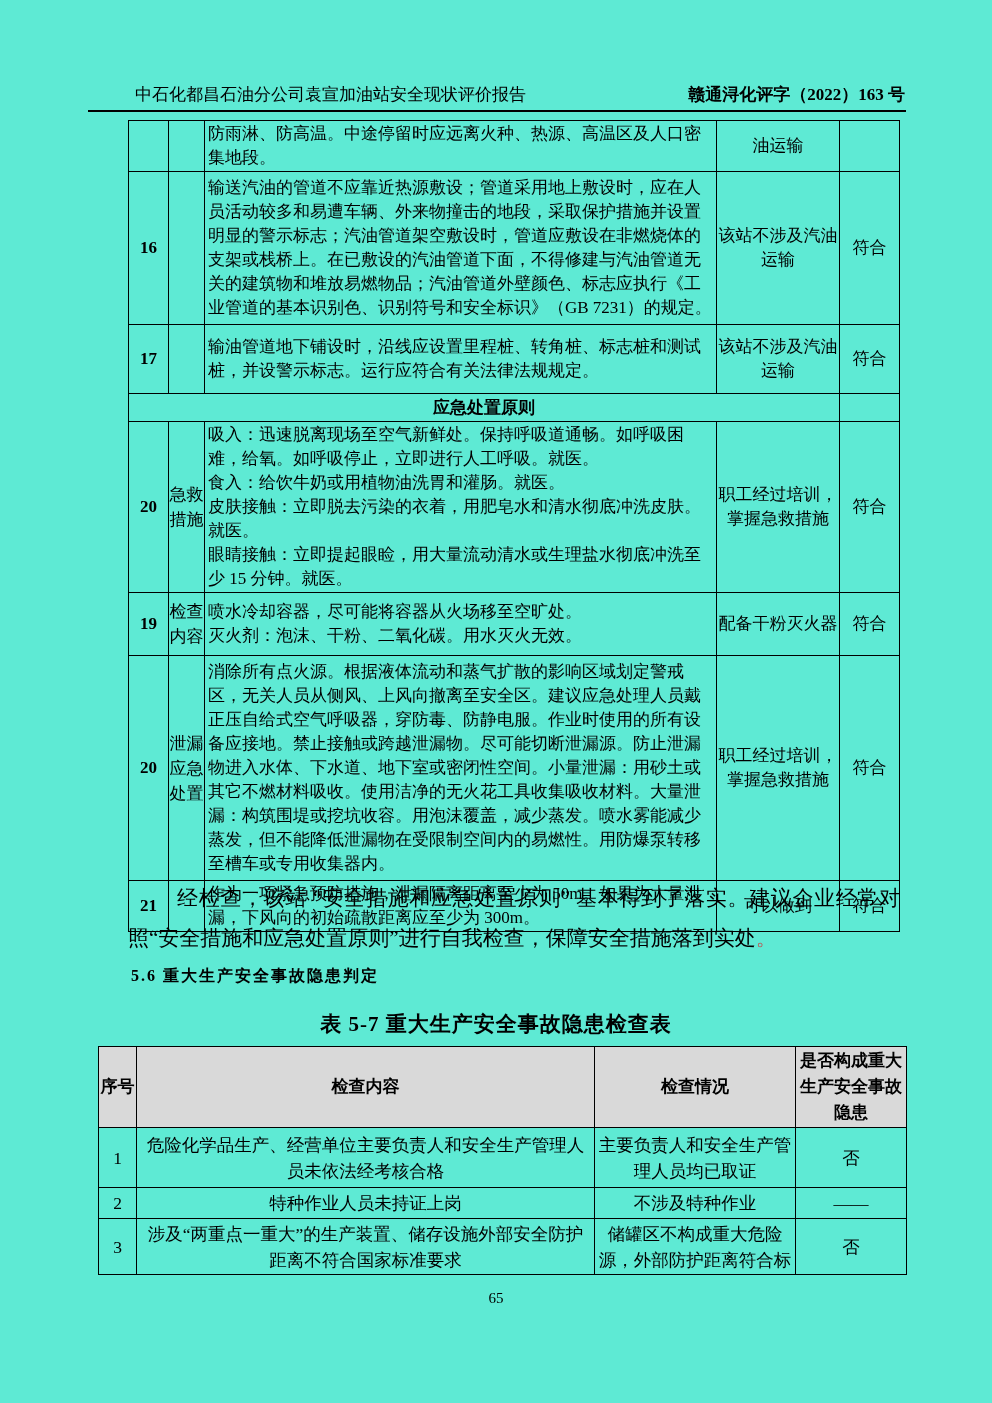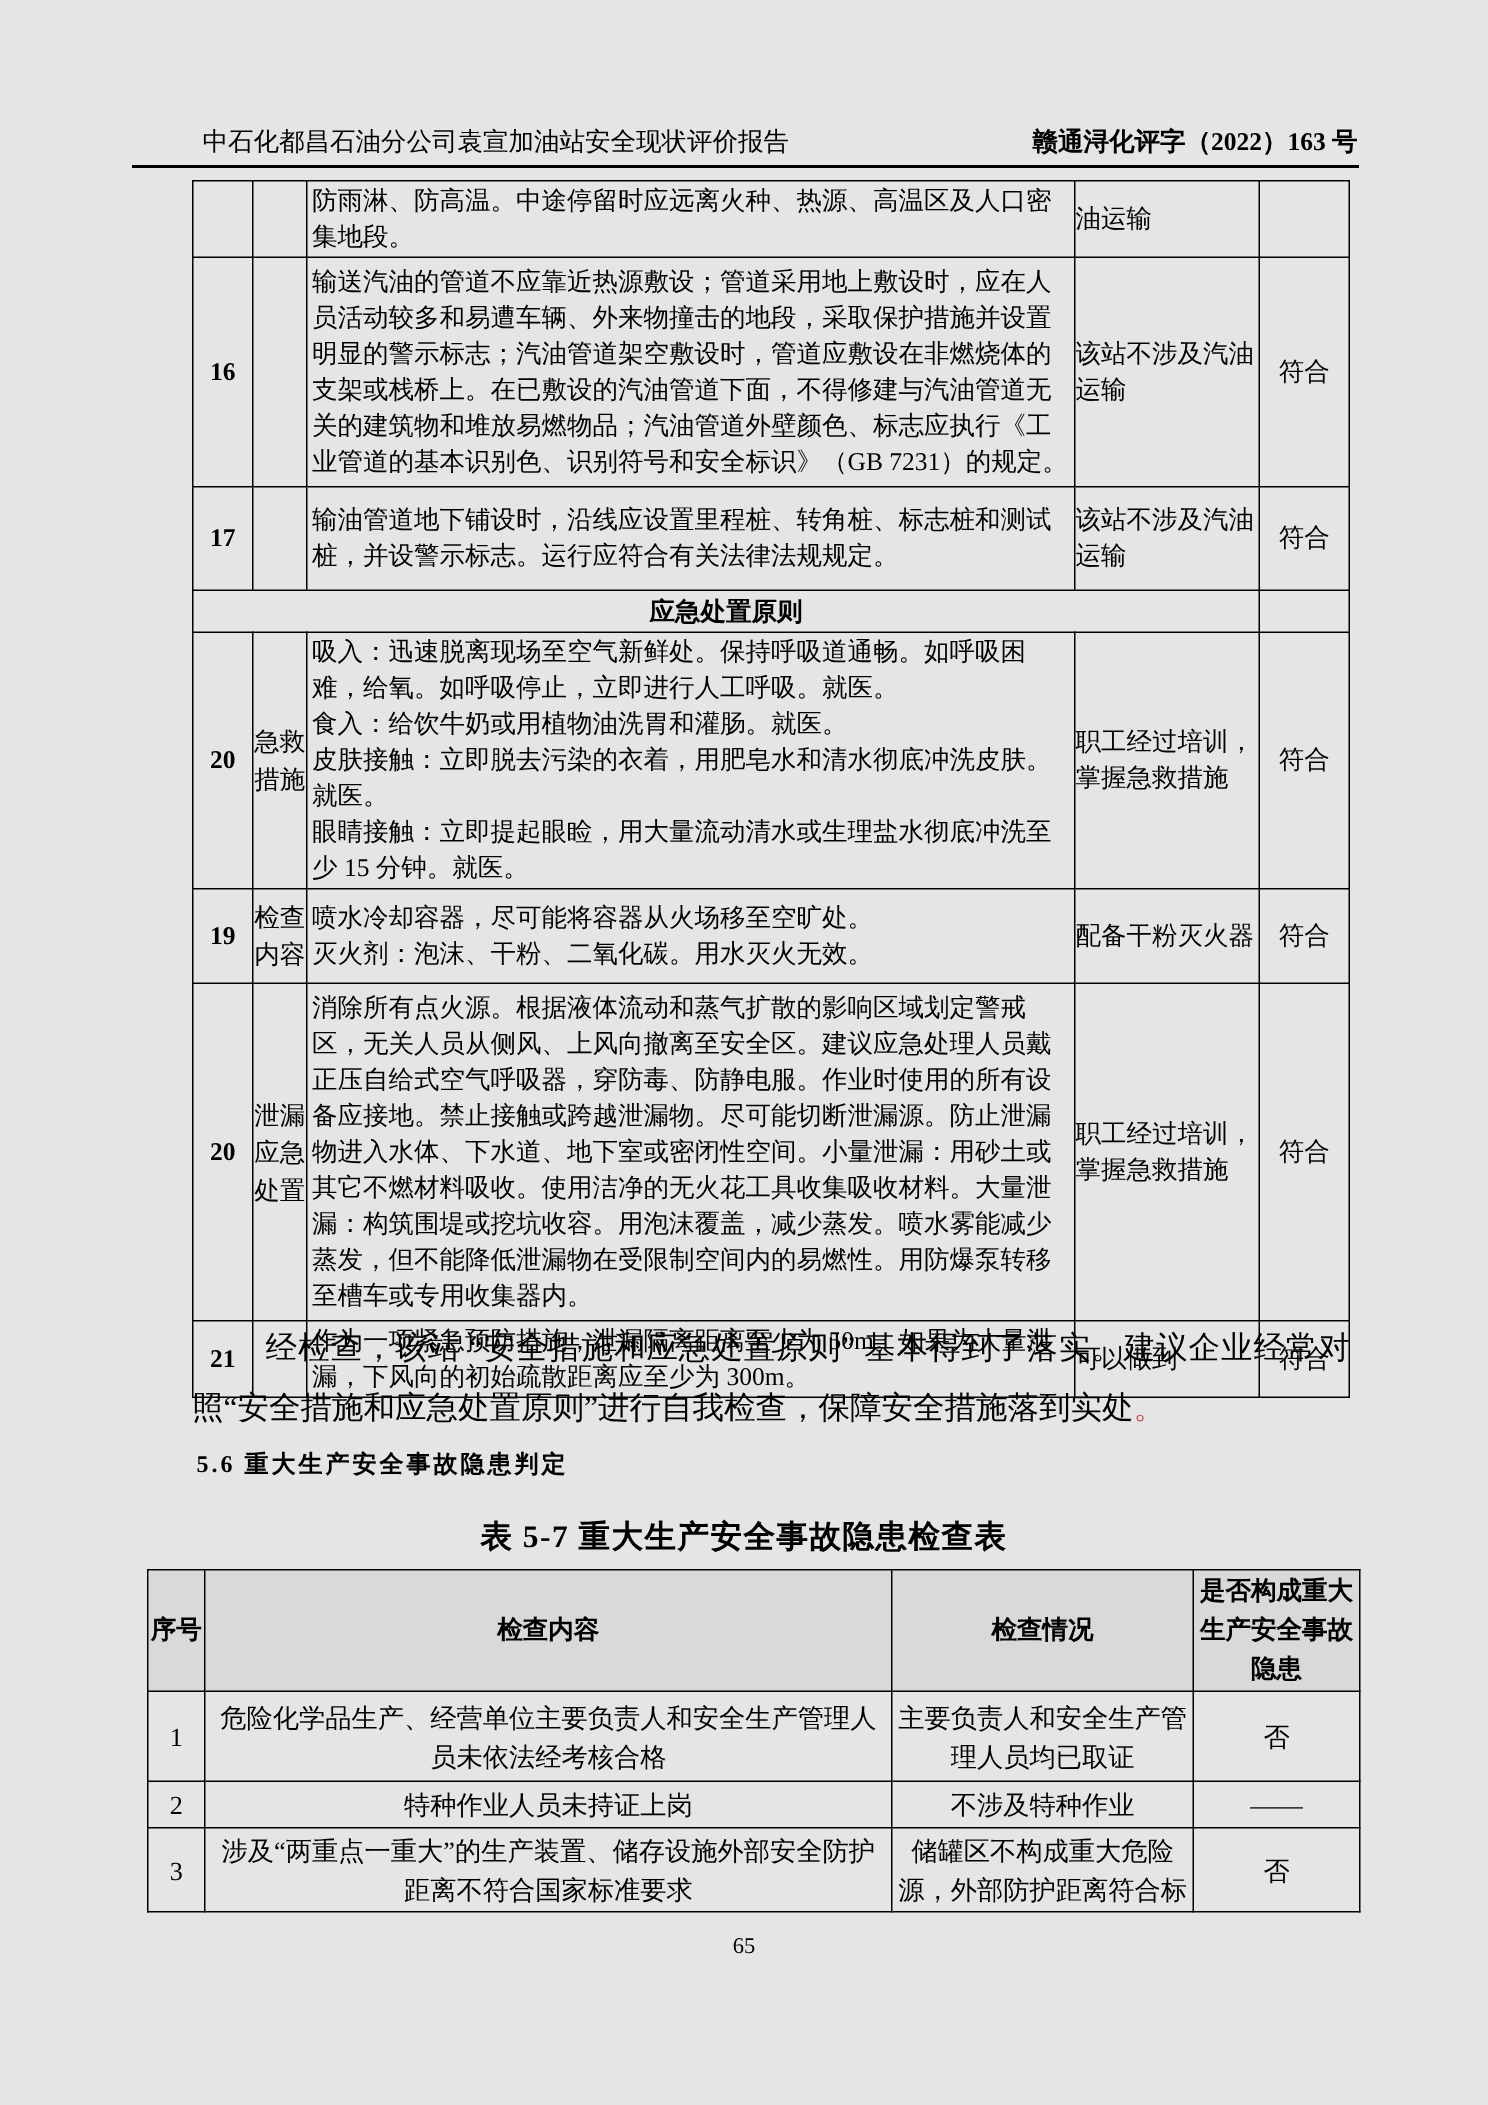--- a/index.html
+++ b/index.html
@@ -1,36 +1,36 @@
 <!DOCTYPE html>
 <html><head>
 <meta charset="utf-8">
 <style>
   html,body{margin:0;padding:0;background:#fff;}
   body{width:992px;height:1403px;position:relative;color:#000;
        font-family:"Liberation Serif","DejaVu Serif",serif;}
-  .page{position:absolute;inset:0;background:#e5e5e5;}
+  .page{position:absolute;inset:0;background:#5eead4;}
 
   .hdr{position:absolute;top:85px;left:135px;width:770px;display:flex;
        justify-content:space-between;font-size:17px;line-height:20px;}
   .hdr-right{font-weight:bold;}
   .hdr-rule{position:absolute;top:110px;left:88px;width:818px;height:0;
        border-top:2px solid #000;}
 
   table{border-collapse:collapse;table-layout:fixed;}
   td{border:1px solid #000;vertical-align:middle;overflow:hidden;}
 
   
   .t1{position:absolute;top:120px;left:128px;width:771px;font-size:17px;line-height:24px;}
   .t1 td{padding:1px 3px;}
   .c-no{text-align:center;font-weight:bold;padding:1px 0 !important;}
   .c-lab{text-align:center;padding:0 !important;line-height:25px;}
   .c-txt{text-align:left;}
   .pre{white-space:pre-line;}
-  .c-mid{text-align:left;padding:1px 0 !important;}
+  .c-mid{text-align:center;padding:1px 0 !important;}
   .c-res{text-align:center;}
   .sec{text-align:center;font-weight:bold;}
 
   
   .para{position:absolute;top:878px;left:128px;width:772px;margin:0;
         font-size:21px;line-height:40px;text-align:justify;text-indent:49px;}
   .red-period{color:#c0504d;}
 
   
   .h56{position:absolute;top:966px;left:131px;margin:0;font-size:16px;

